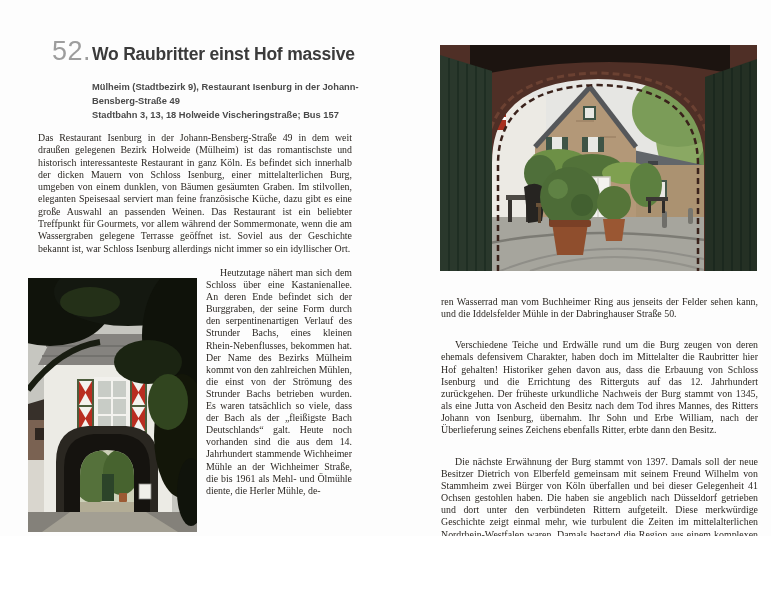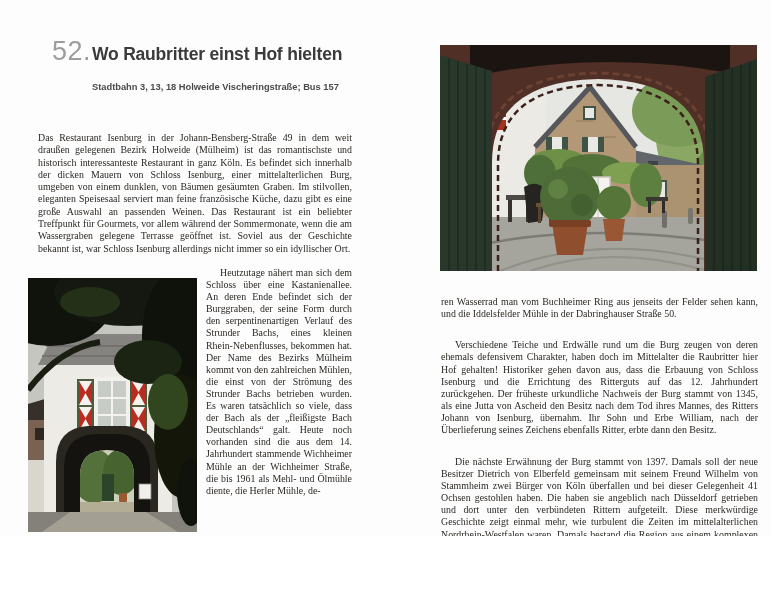--- a/index.html
+++ b/index.html
@@ -38,23 +38,24 @@
   .page-num{font-size:10.5px;font-weight:700;color:#1f1f1f;}
   .section-label{font-size:9.8px;color:#8f8f8f;}
   .footer-divider{width:1px;height:20px;background:#9a9a9a;margin:0 8px;}
 </style>
 </head>
 <body>
 
 <div class="spread">
 
   <div class="chapter-number">52.</div>
-  <div class="chapter-title">Wo Raubritter einst Hof hielten</div>
+  <div class="chapter-title">Wo Raubritter einst Hof massive</div>
 
   <div class="address-block">
+    <div>Mülheim (Stadtbezirk 9), Restaurant Isenburg in der Johann-Bensberg-Straße 49</div>
     <div>Stadtbahn 3, 13, 18 Holweide Vischeringstraße; Bus 157</div>
   </div>
 
   <div class="intro-par serif">Das Restaurant Isenburg in der Johann-Bensberg-Straße 49 in dem weit draußen gelegenen Bezirk Holweide (Mülheim) ist das romantischste und historisch interessanteste Restaurant in ganz Köln. Es befindet sich innerhalb der dicken Mauern von Schloss Isenburg, einer mittelalterlichen Burg, umgeben von einem dunklen, von Bäumen gesäumten Graben. Im stilvollen, eleganten Speisesaal serviert man feine französische Küche, dazu gibt es eine große Auswahl an passenden Weinen. Das Restaurant ist ein beliebter Treffpunkt für Gourmets, vor allem während der Sommermonate, wenn die am Wassergraben gelegene Terrasse geöffnet ist. Soviel aus der Geschichte bekannt ist, war Schloss Isenburg allerdings nicht immer so ein idyllischer Ort.</div>
 
   <div class="photo photo-left">
     <svg viewBox="0 0 169 254" preserveAspectRatio="none">
       <rect width="169" height="254" fill="#c6c6c0"></rect>
 
       <rect x="0" y="140" width="36" height="78" fill="#7a6252"></rect>

